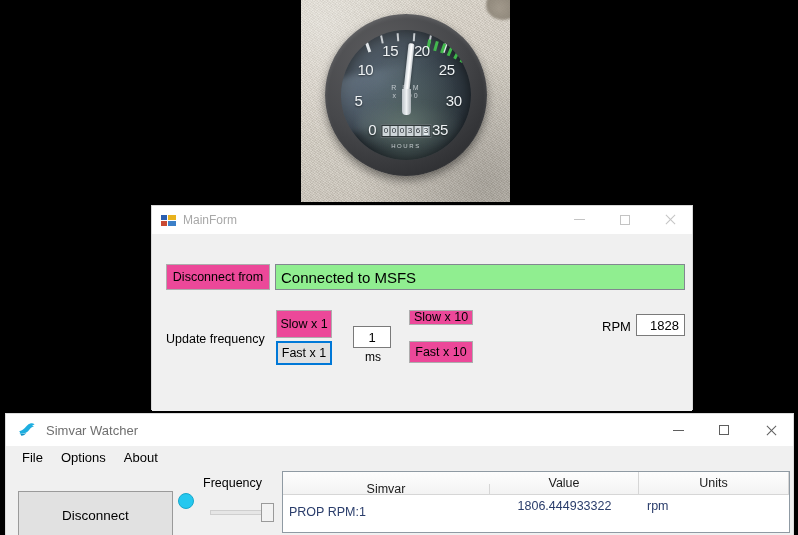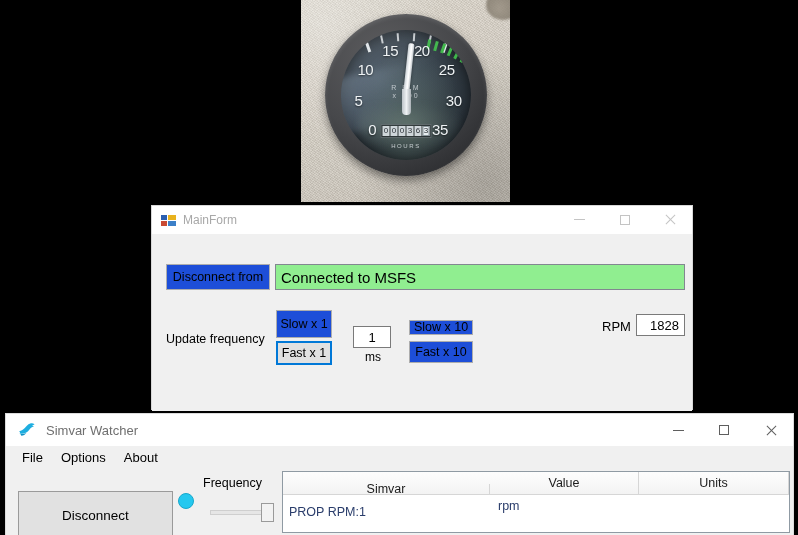--- a/index.html
+++ b/index.html
@@ -287,21 +287,21 @@
   .ctrl-close::before { transform: rotate(45deg); }
   .ctrl-close::after  { transform: rotate(-45deg); }
 
   #mainform-window .client {
     position: relative;
     height: 177px;
     background: #f0f0f0;
   }
   .wf-button {
     position: absolute;
-    background: #1d4ed8;
+    background: #ec4899;
     border: 1px solid #adadad;
     box-sizing: border-box;
     font-size: 12.5px;
     color: #000000;
     font-family: "Liberation Sans", sans-serif;
     display: flex;
     align-items: center;
     justify-content: center;
     line-height: 1;
   }
@@ -324,21 +324,21 @@
     font-family: "Liberation Sans", sans-serif;
   }
   #label-update-frequency {
     position: absolute;
     left: 14px; top: 98px;
     font-size: 12.5px; color: #000;
     font-family: "Liberation Sans", sans-serif;
   }
   #btn-slow-x1  { left: 124px; top: 76px;  width: 56px; height: 28px; }
   #btn-fast-x1  { left: 124px; top: 107px; width: 56px; height: 24px; }
-  #btn-slow-x10 { left: 257px; top: 86px;  width: 64px; height: 15px; }
+  #btn-slow-x10 { left: 257px; top: 76px;  width: 64px; height: 15px; }
   #btn-fast-x10 { left: 257px; top: 107px; width: 64px; height: 22px; }
   #ms-input {
     position: absolute;
     left: 201px; top: 92px; width: 38px; height: 22px;
     background: #ffffff;
     border: 1px solid #7a7a7a;
     box-sizing: border-box;
     font-size: 13px;
     text-align: center;
     color: #000;
@@ -712,20 +712,21 @@
 
     <div id="datagrid">
       <div class="grid-head">
         <div class="hcell col-simvar">Simvar</div>
         <div class="hcell col-value">Value</div>
         <div class="hcell col-units">Units</div>
       </div>
       <div id="grid-body">
           <div class="grid-row">
             <div class="cell col-simvar">PROP RPM:1</div>
+            <div class="cell col-value">1806.444933322</div>
             <div class="cell col-units">rpm</div>
           </div>
         </div>
     </div>
   </div>
 </div>
 
 <div id="freq-label">Frequency</div>
 
 </body></html>

